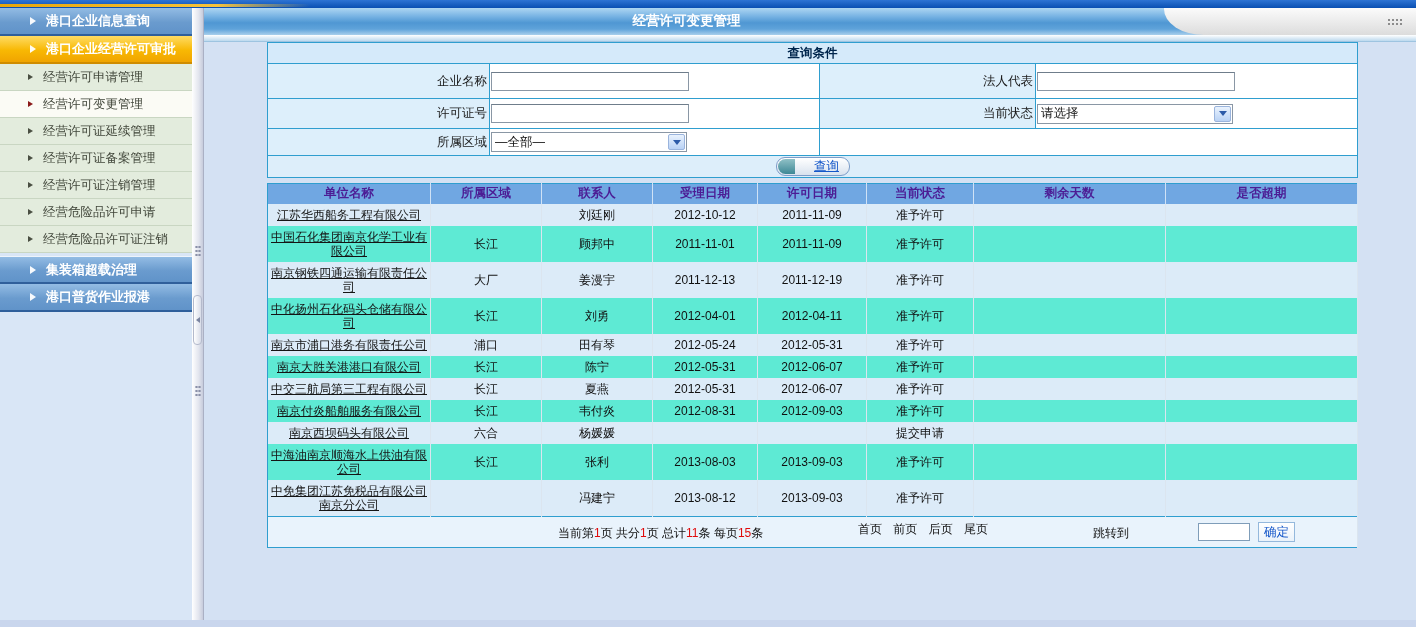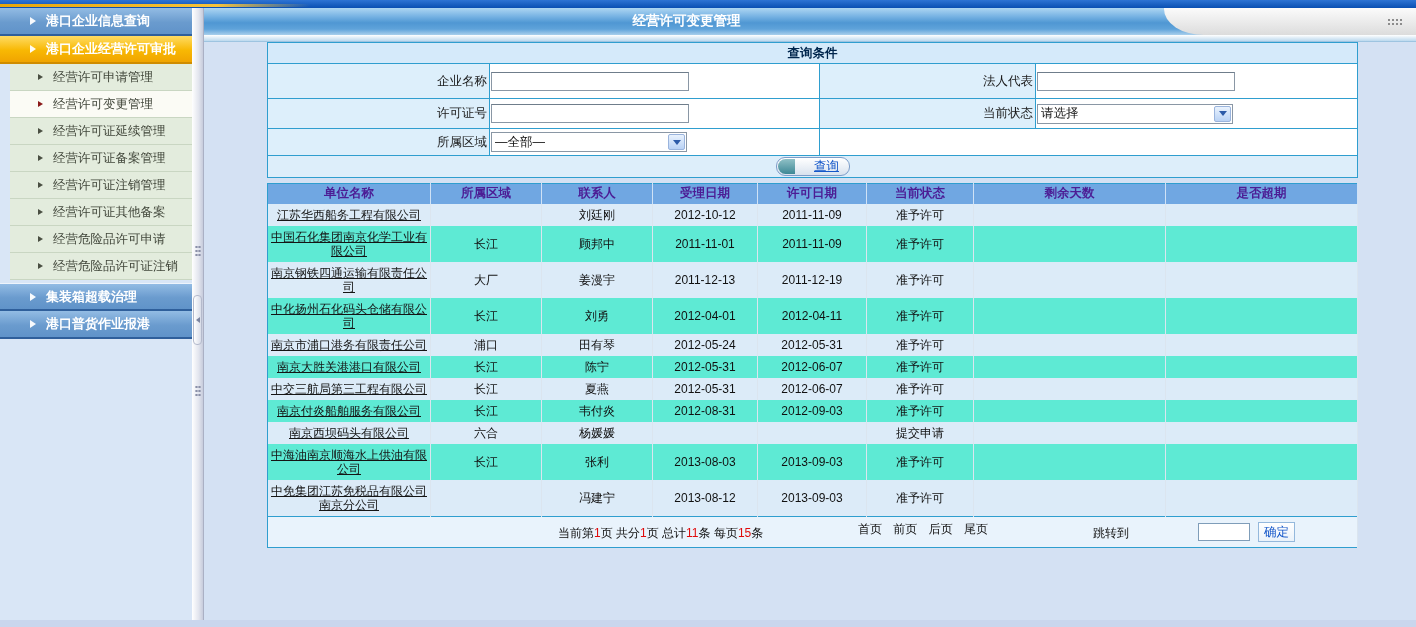--- a/index.html
+++ b/index.html
@@ -20,21 +20,21 @@
   
   .sidebar { position:absolute; left:0; top:8px; width:192px; height:619px;
     background:#d9e6f6; }
   .mi-top { height:28px; display:flex; align-items:center; gap:10px; padding-left:30px;
     background:linear-gradient(180deg,#93bce4,#6a9bce 55%,#6093c9);
     border-bottom:2px solid #2f5f9b;
     color:#fff; font-weight:bold; font-size:13px; cursor:pointer; }
   .mi-top.orange { background:linear-gradient(180deg,#ffdc64,#f8b803 55%,#f0a400);
     border-bottom:2px solid #cf8c00; }
   .mi-top.gap-top { margin-top:3px; border-top:1px solid #eef4fb; }
-  .mi-sub { height:27px; margin-left:10px; display:flex; align-items:center; gap:10px;
+  .mi-sub { height:27px; display:flex; align-items:center; gap:10px;
     padding-left:28px; background:#e3ecdd; border-bottom:1px solid #c9d6c2;
     color:#3f4438; font-size:12.5px; cursor:pointer; }
   .mi-sub.selected { background:#fbfbf5; }
   .tri { width:0; height:0; border-top:4px solid transparent; border-bottom:4px solid transparent;
     border-left:6px solid rgba(255,255,255,.95); flex:0 0 auto; }
   .mi-sub .tri { border-top-width:3px; border-bottom-width:3px; border-left:5px solid #4a4f42; }
   .mi-sub.selected .tri { border-left-color:#8b1a1a; }
 
   
   .splitter { position:absolute; left:192px; top:8px; width:12px; height:619px;
@@ -149,24 +149,20 @@
     <span class="tri"></span>
     <span>经营许可证延续管理</span>
   </div>
   <div class="mi-sub">
     <span class="tri"></span>
     <span>经营许可证备案管理</span>
   </div>
   <div class="mi-sub">
     <span class="tri"></span>
     <span>经营许可证注销管理</span>
-  </div>
-  <div class="mi-sub">
-    <span class="tri"></span>
-    <span>经营许可证其他备案</span>
   </div>
   <div class="mi-sub">
     <span class="tri"></span>
     <span>经营危险品许可申请</span>
   </div>
   <div class="mi-sub">
     <span class="tri"></span>
     <span>经营危险品许可证注销</span>
   </div>
   <div class="mi-top gap-top">

